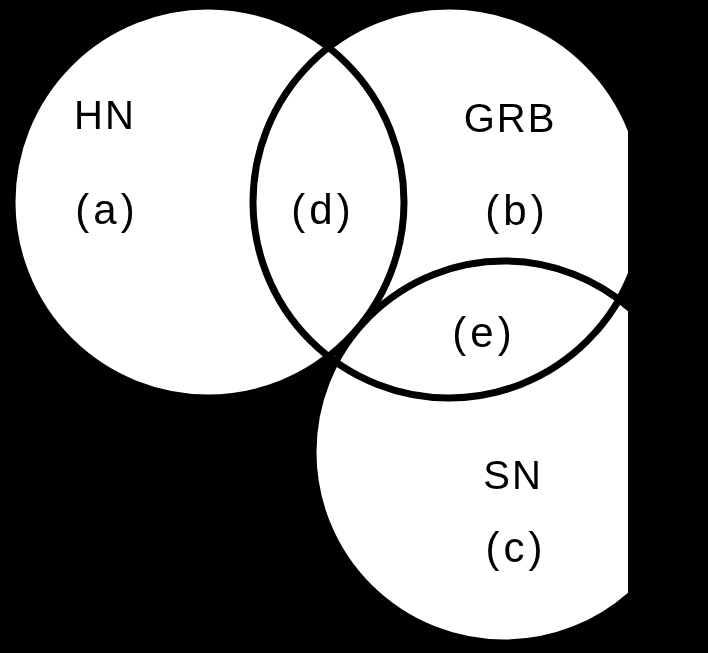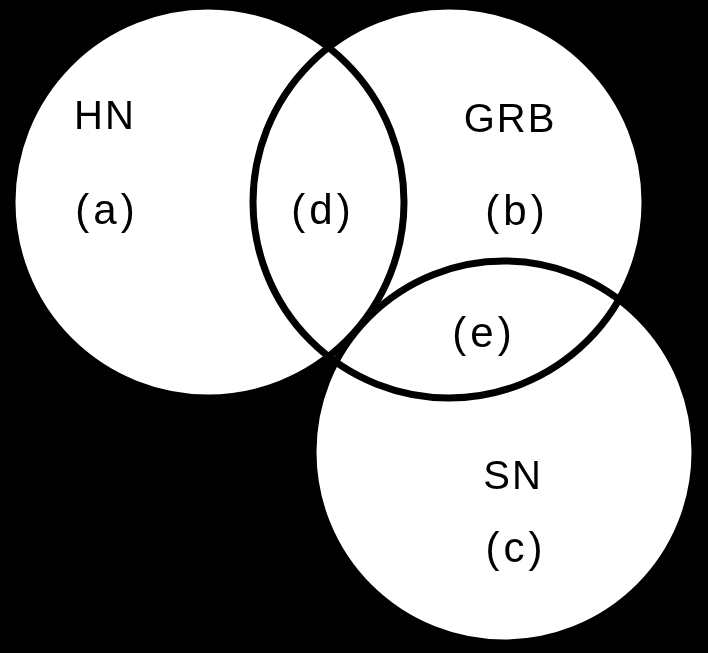--- a/index.html
+++ b/index.html
@@ -2,21 +2,21 @@
 <html><head>
 <meta charset="utf-8">
 <style>
   html, body {
     margin: 0;
     padding: 0;
     background: #000000;
   }
   .stage {
     position: relative;
-    width: 708px;
+    width: 628px;
     height: 653px;
     overflow: hidden;
     background: #0369a1;
   }
   svg text {
     font-family: "Liberation Sans", sans-serif;
     text-anchor: middle;
     dominant-baseline: central;
   }
   svg .set-name {

